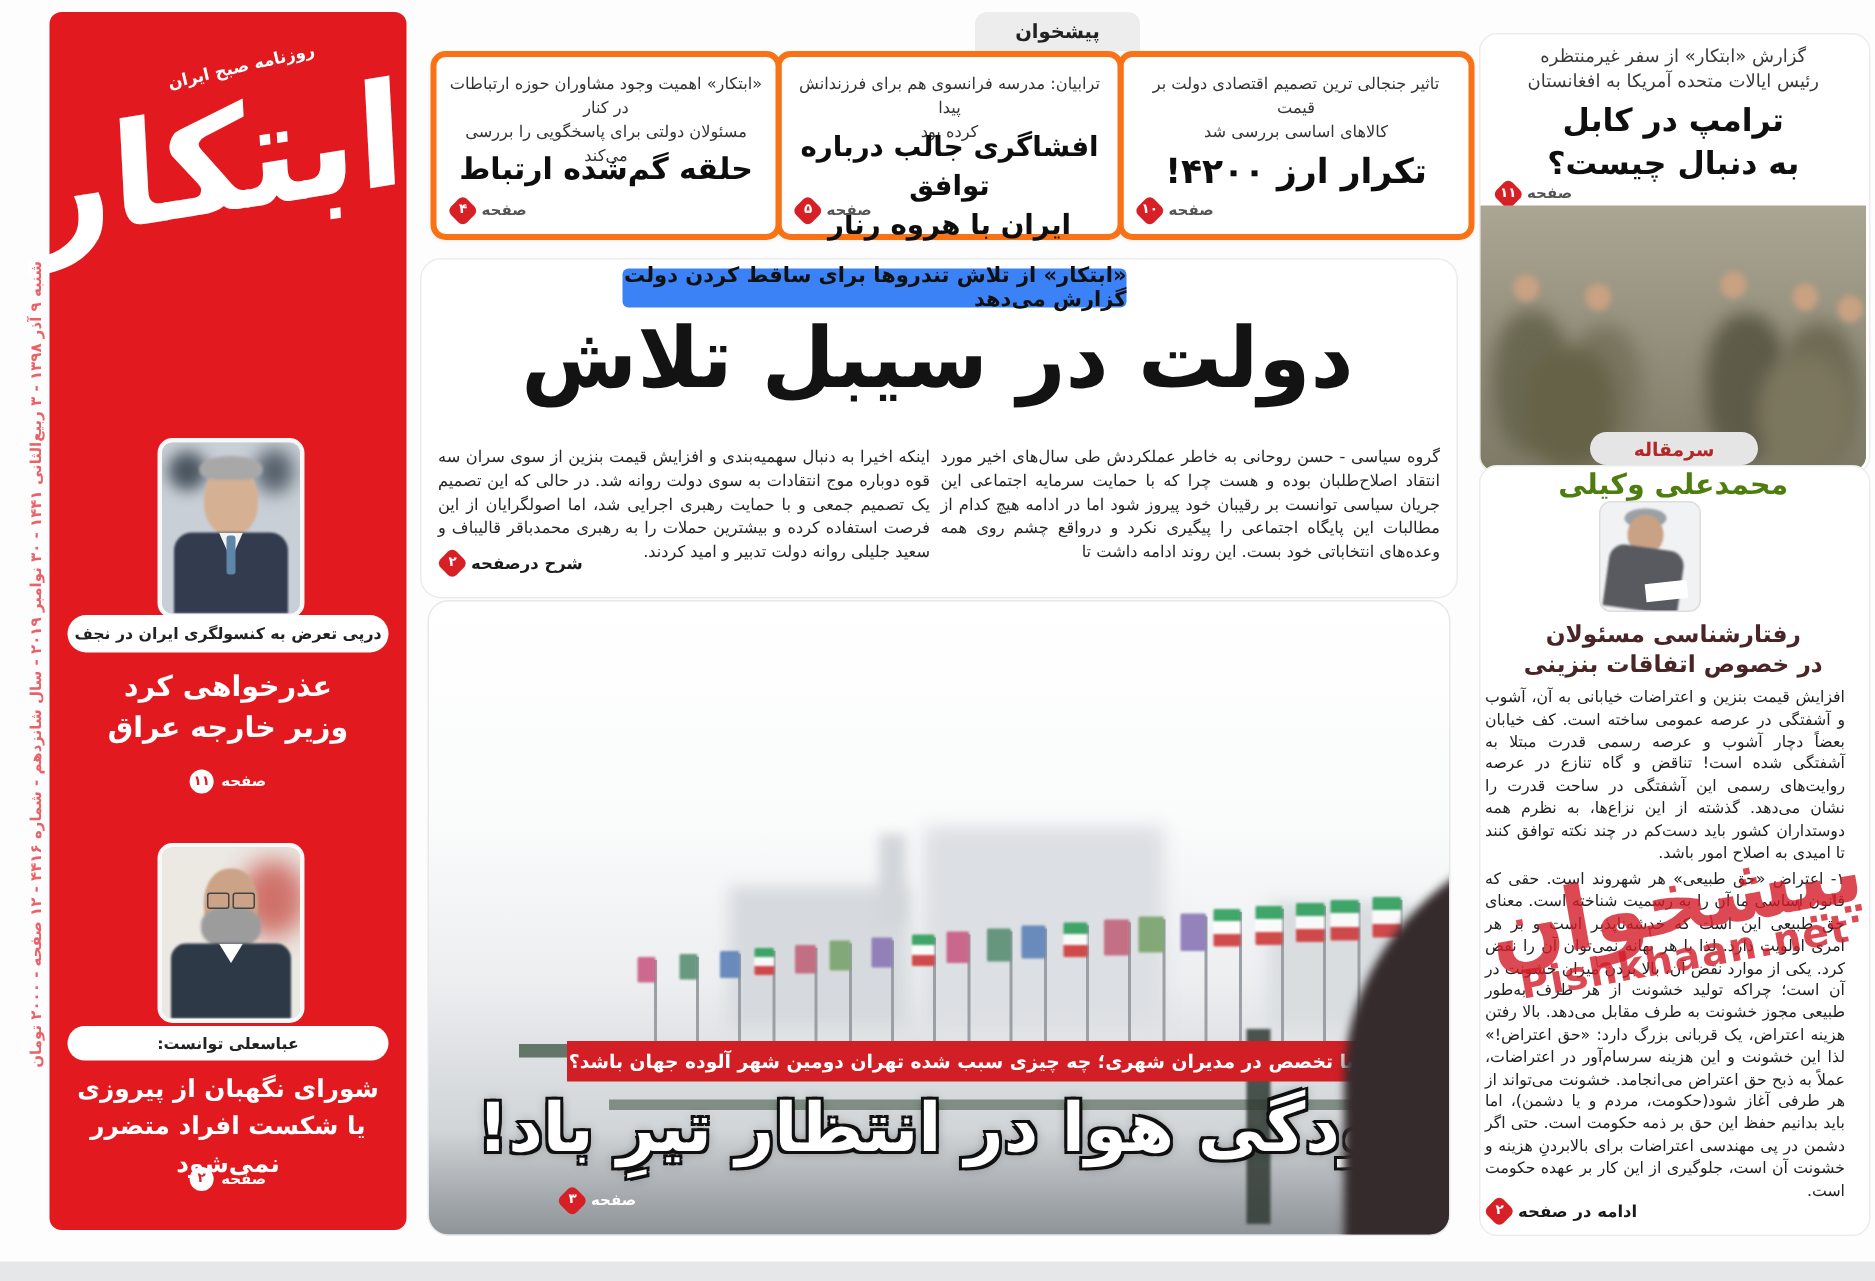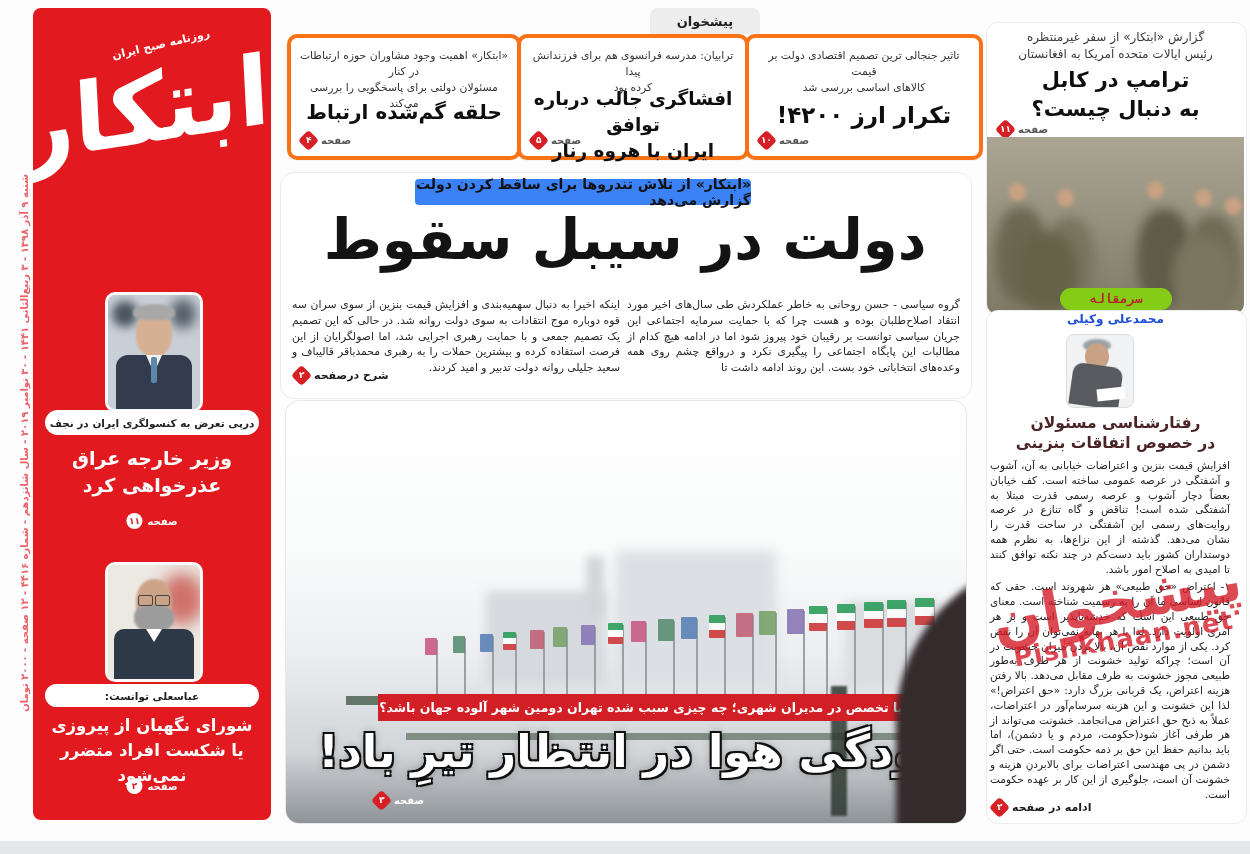--- a/index.html
+++ b/index.html
@@ -60,23 +60,23 @@
   .photo-pg{left:88px;top:392px;z-index:7;}
   
   .tr-card{left:986px;top:22px;width:259px;height:292px;background:#fff;border:1px solid #ececec;border-radius:12px;}
   .tr-kicker{left:990px;top:29px;width:251px;text-align:center;font-size:12px;color:#3a3a3a;line-height:17px;font-weight:500;}
   .tr-head{left:990px;top:66px;width:251px;text-align:center;font-size:21px;font-weight:bold;color:#0f0f0f;line-height:29px;}
   .tr-pg{left:998px;top:122px;}
   .tr-photo{left:987px;top:137px;width:257px;height:177px;border-radius:0 0 10px 10px;overflow:hidden;
             background:linear-gradient(180deg,#aba693,#7e7a66);}
   .tr-photo>div{position:absolute;}
   .ed-card{left:986px;top:310px;width:259px;height:512px;background:#fff;border:1px solid #ececec;border-radius:12px;}
-  .ed-pill{left:1060px;top:288px;width:112px;height:22px;background:#84cc16;border-radius:12px;display:flex;
-           align-items:center;justify-content:center;font-size:12.5px;font-weight:bold;color:#b3262a;z-index:5;font-family:Liberation Mono, monospace;}
-  .ed-author{left:990px;top:312px;width:251px;text-align:center;font-size:12px;font-weight:bold;color:#1d4ed8;}
+  .ed-pill{left:1060px;top:288px;width:112px;height:22px;background:#e5e5e5;border-radius:12px;display:flex;
+           align-items:center;justify-content:center;font-size:12.5px;font-weight:bold;color:#b3262a;z-index:5;}
+  .ed-author{left:990px;top:312px;width:251px;text-align:center;font-size:19px;font-weight:bold;color:#4d7c0f;}
   .ed-photo{left:1066px;top:334px;width:66px;height:72px;border-radius:8px;border:1px solid #ddd;
             overflow:hidden;background:#f1f2f4;}
   .ed-photo>div{position:absolute;}
   .ed-head{left:992px;top:413px;width:247px;text-align:center;font-size:15.5px;font-weight:bold;
            color:#4a2426;line-height:20px;}
   .ed-body{left:990px;top:458px;width:252px;font-size:10.5px;line-height:14.8px;text-align:justify;color:#222;}
   .ed-body p{margin:0 12px 3px 0;}
   .ed-more{left:992px;top:800px;}
   .ed-more .pg-l{font-size:11px;color:#1a1a1a;}
   
@@ -99,22 +99,22 @@
       <div style="left:4px;top:6px;width:26px;height:26px;background:#4a5560;border-radius:50%;filter:blur(5px);"></div>
       <div style="left:62px;top:4px;width:26px;height:30px;background:#56616c;border-radius:50%;filter:blur(6px);"></div>
       <div style="left:28px;top:16px;width:36px;height:46px;background:#d6b093;border-radius:46%;filter:blur(.8px);"></div>
       <div style="left:25px;top:9px;width:42px;height:16px;background:#a8a8a8;border-radius:50% 50% 35% 35%;filter:blur(1px);"></div>
       <div style="left:8px;top:60px;width:76px;height:54px;background:#323c4e;border-radius:12px 12px 0 0;filter:blur(.6px);"></div>
       <div style="left:38px;top:60px;width:16px;height:18px;background:#f4f4f4;clip-path:polygon(0 0,100% 0,50% 100%);"></div>
       <div style="left:43px;top:62px;width:6px;height:26px;background:#5d86a8;border-radius:2px;"></div>
     </div>
     <div class="abs mh-pill" style="top:402px;">درپی تعرض به کنسولگری ایران در نجف</div>
     <div class="abs mh-head" style="top:437px;font-size:19px;line-height:27px;">
+      <div>عذرخواهی کرد</div>
       <div>وزیر خارجه عراق</div>
-      <div>عذرخواهی کرد</div>
     </div>
     <div class="abs pg on-red" style="left:50%;top:505px;transform:translateX(-50%);">
       <span class="pg-l">صفحه</span>
       <span class="pg-d">
           <i>۱۱</i>
         </span>
     </div>
 
     <div class="abs mh-photo" style="left:72px;top:554px;">
       <div style="inset:0;background:#ece8e2;"></div>
@@ -183,21 +183,21 @@
     <div class="pg">
       <span class="pg-l">صفحه</span>
       <span class="pg-d">
           <i>۴</i>
         </span>
     </div>
   </div>
 
   <div class="abs lead-card"></div>
   <div class="abs lead-kicker">«ابتکار» از تلاش تندروها برای ساقط کردن دولت گزارش می‌دهد</div>
-  <div class="abs lead-headline">دولت در سیبل سقوط</div>
+  <div class="abs lead-headline">دولت در سیبل تلاش</div>
   <div class="abs lead-col" style="left:627px;width:333px;">گروه سیاسی - حسن روحانی به خاطر عملکردش طی سال‌های اخیر مورد انتقاد اصلاح‌طلبان بوده و هست چرا که با حمایت سرمایه اجتماعی این جریان سیاسی توانست بر رقیبان خود پیروز شود اما در ادامه هیچ کدام از مطالبات این پایگاه اجتماعی را پیگیری نکرد و درواقع چشم روی همه وعده‌های انتخاباتی خود بست. این روند ادامه داشت تا</div>
   <div class="abs lead-col" style="left:292px;width:328px;">اینکه اخیرا به دنبال سهمیه‌بندی و افزایش قیمت بنزین از سوی سران سه قوه دوباره موج انتقادات به سوی دولت روانه شد. در حالی که این تصمیم یک تصمیم جمعی و با حمایت رهبری اجرایی شد، اما اصولگرایان از این فرصت استفاده کرده و بیشترین حملات را به رهبری محمدباقر قالیباف و سعید جلیلی روانه دولت تدبیر و امید کردند.</div>
   <div class="abs pg lead-more">
     <span class="pg-l">شرح درصفحه</span>
     <span class="pg-d">
         <i>۲</i>
       </span>
   </div>
 
   <div class="abs photo">

